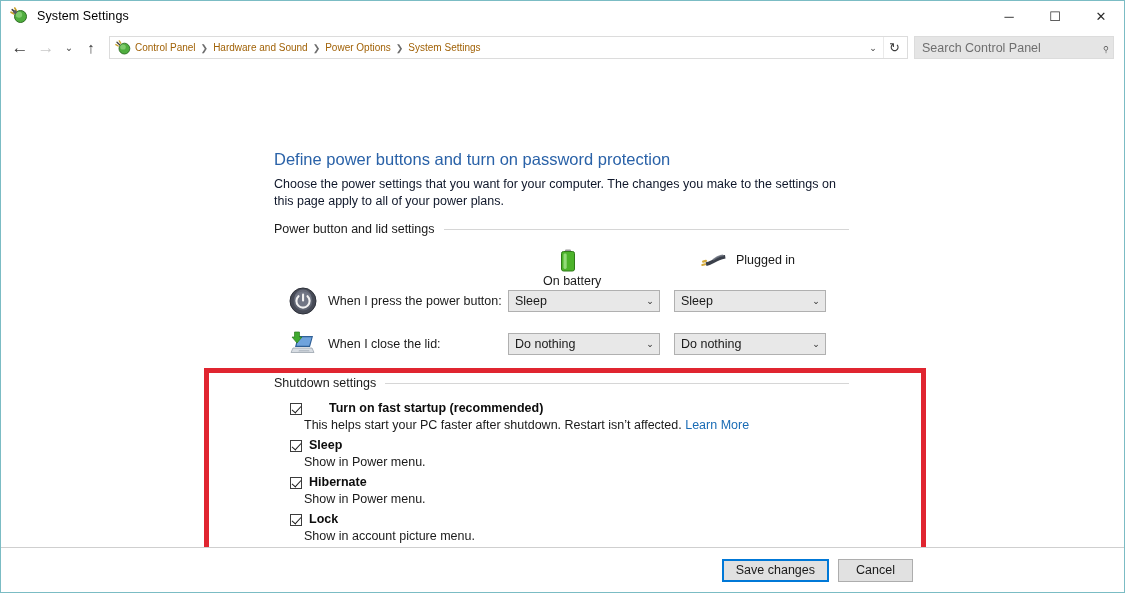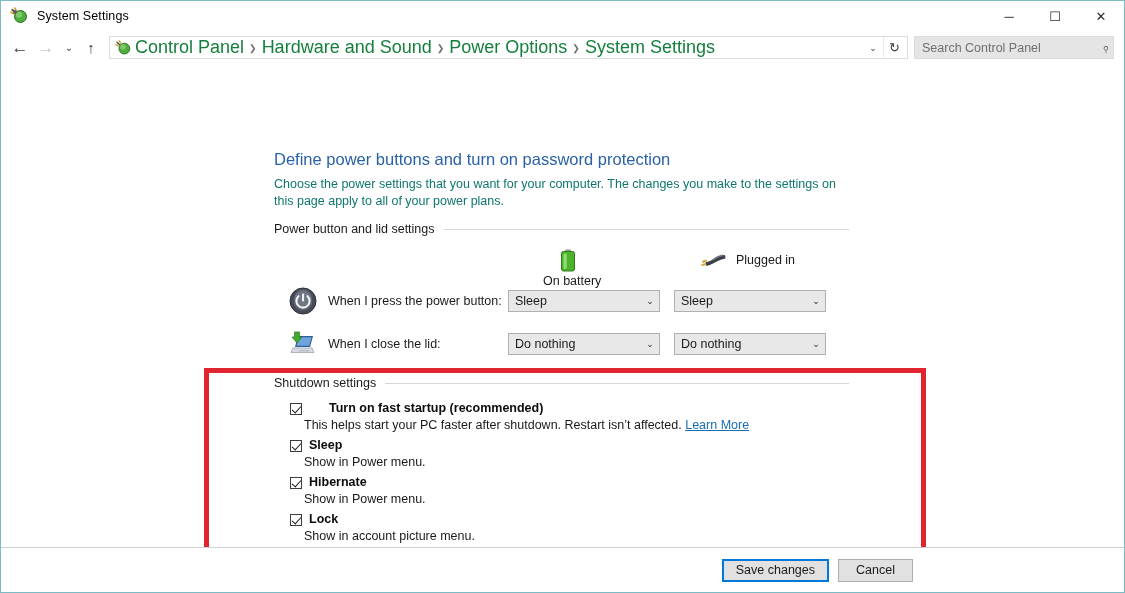--- a/index.html
+++ b/index.html
@@ -72,22 +72,22 @@
     margin-left: 6px;
     border: 1px solid #dcdcdc;
     background: #ffffff;
     display: flex;
     align-items: center;
     padding: 0 2px 0 5px;
     position: relative;
   }
   #addr-icon { width: 16px; height: 16px; position: relative; flex: none; }
   .crumb {
-    font-size: 18px;
-    color: #15803d;
+    font-size: 10px;
+    color: #a16207;
     padding: 0 4px;
     white-space: nowrap;
   }
   .crumb-sep { font-size: 9px; color: #6d6d6d; padding: 0 1px; }
   .addr-right { margin-left: auto; display: flex; align-items: center; }
   .addr-drop {
     width: 20px; height: 21px;
     display: flex; align-items: center; justify-content: center;
     font-size: 9px; color: #3c3c3c;
   }
@@ -119,21 +119,21 @@
   
   #content { position: relative; height: 482px; background: #fff; }
 
   #page-title {
     position: absolute; left: 273px; top: 86px;
     font-size: 16.5px; color: #2a62a8; white-space: nowrap;
   }
   #page-desc {
     position: absolute; left: 273px; top: 112px;
     width: 570px;
-    font-size: 12.5px; color: #0f766e; line-height: 17px;
+    font-size: 12.5px; color: #0f172a; line-height: 17px;
   }
 
   
   .group {
     position: absolute;
     display: flex; align-items: center;
     white-space: nowrap;
   }
   .group .glabel { font-size: 12.5px; color: #1a1a1a; padding-right: 9px; }
   .group .grule { height: 1px; background: #d6d6d6; }
@@ -193,21 +193,21 @@
     transform: rotate(42deg);
   }
   .cblabel {
     margin-left: 7px; font-size: 12.5px; font-weight: bold; color: #0c0c0c;
     white-space: nowrap;
   }
   .cbsub {
     position: absolute;
     font-size: 12.5px; color: #1a1a1a; white-space: nowrap;
   }
-  .lnk { color: #1a6cb5; text-decoration: underline; }
+  .lnk { color: #1a6cb5; }
 
   
   #footer {
     position: absolute;
     left: 0; right: 0; bottom: 0;
     height: 45px;
     background: #ffffff;
     border-top: 1px solid #cfcfcf;
     display: flex; align-items: center; justify-content: flex-end;
     padding-right: 211px;

